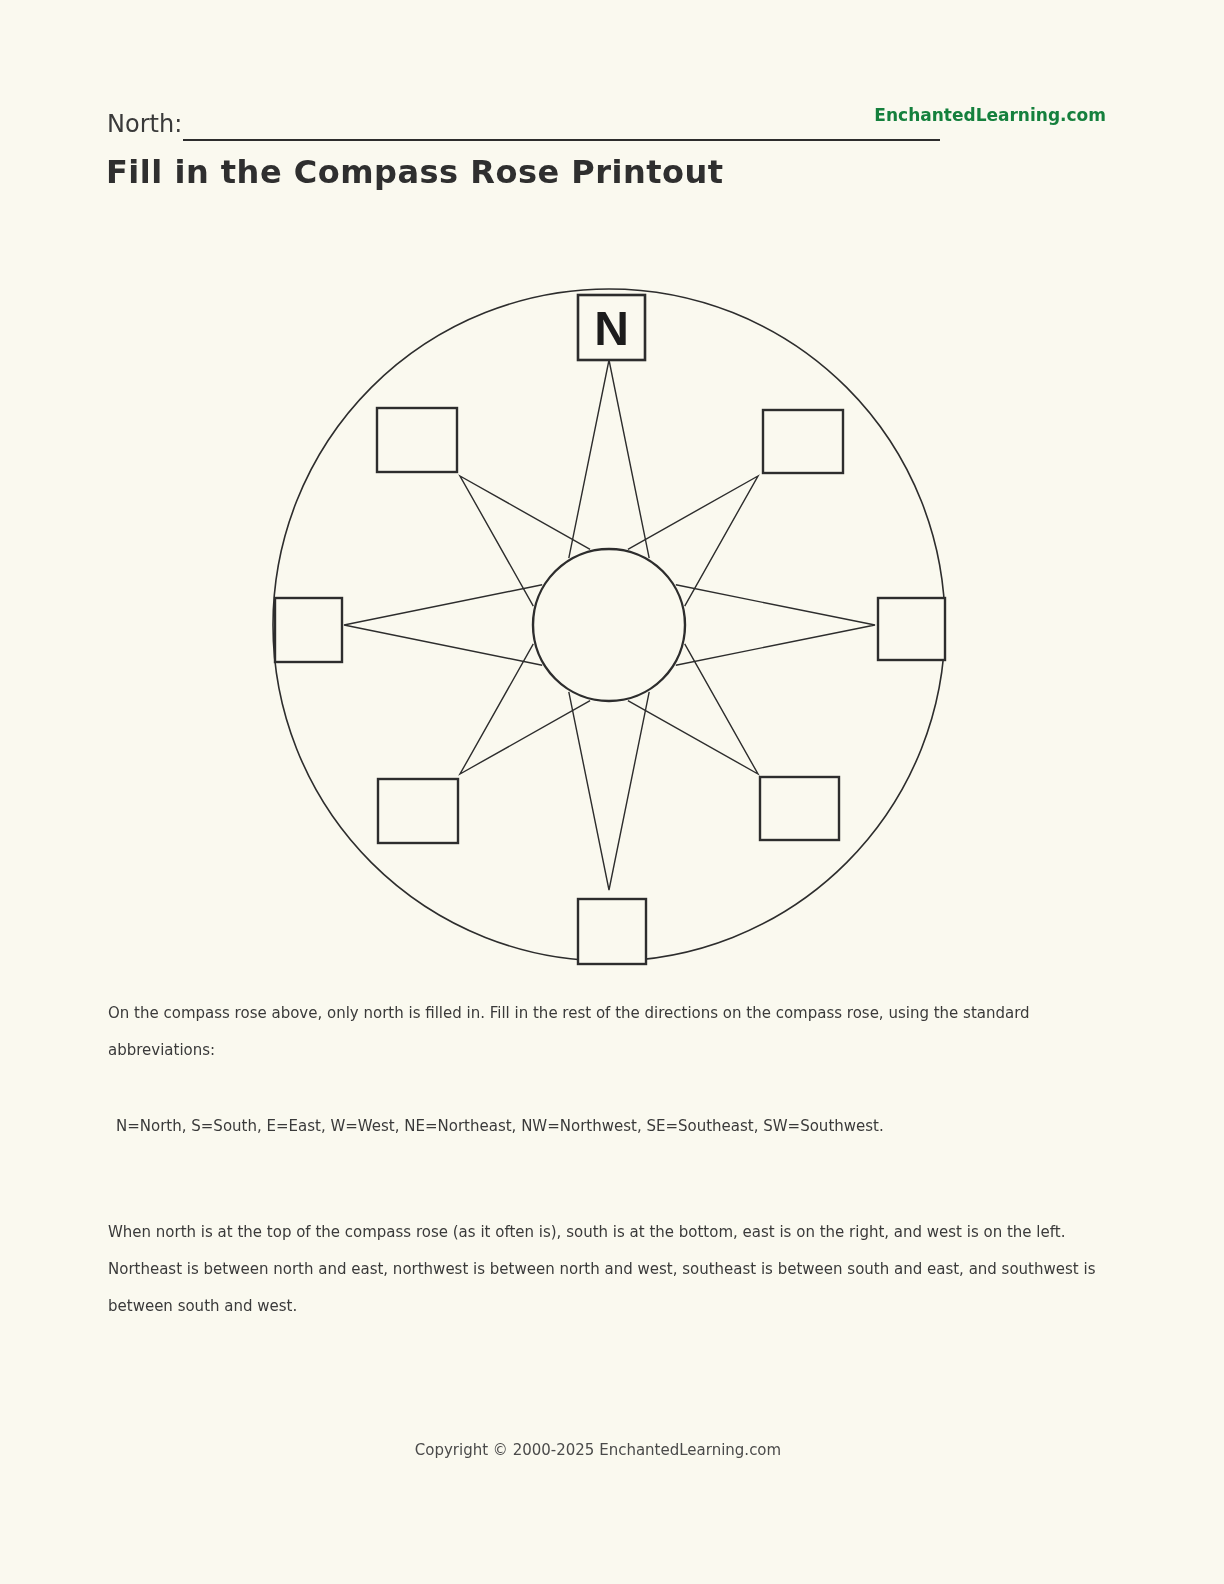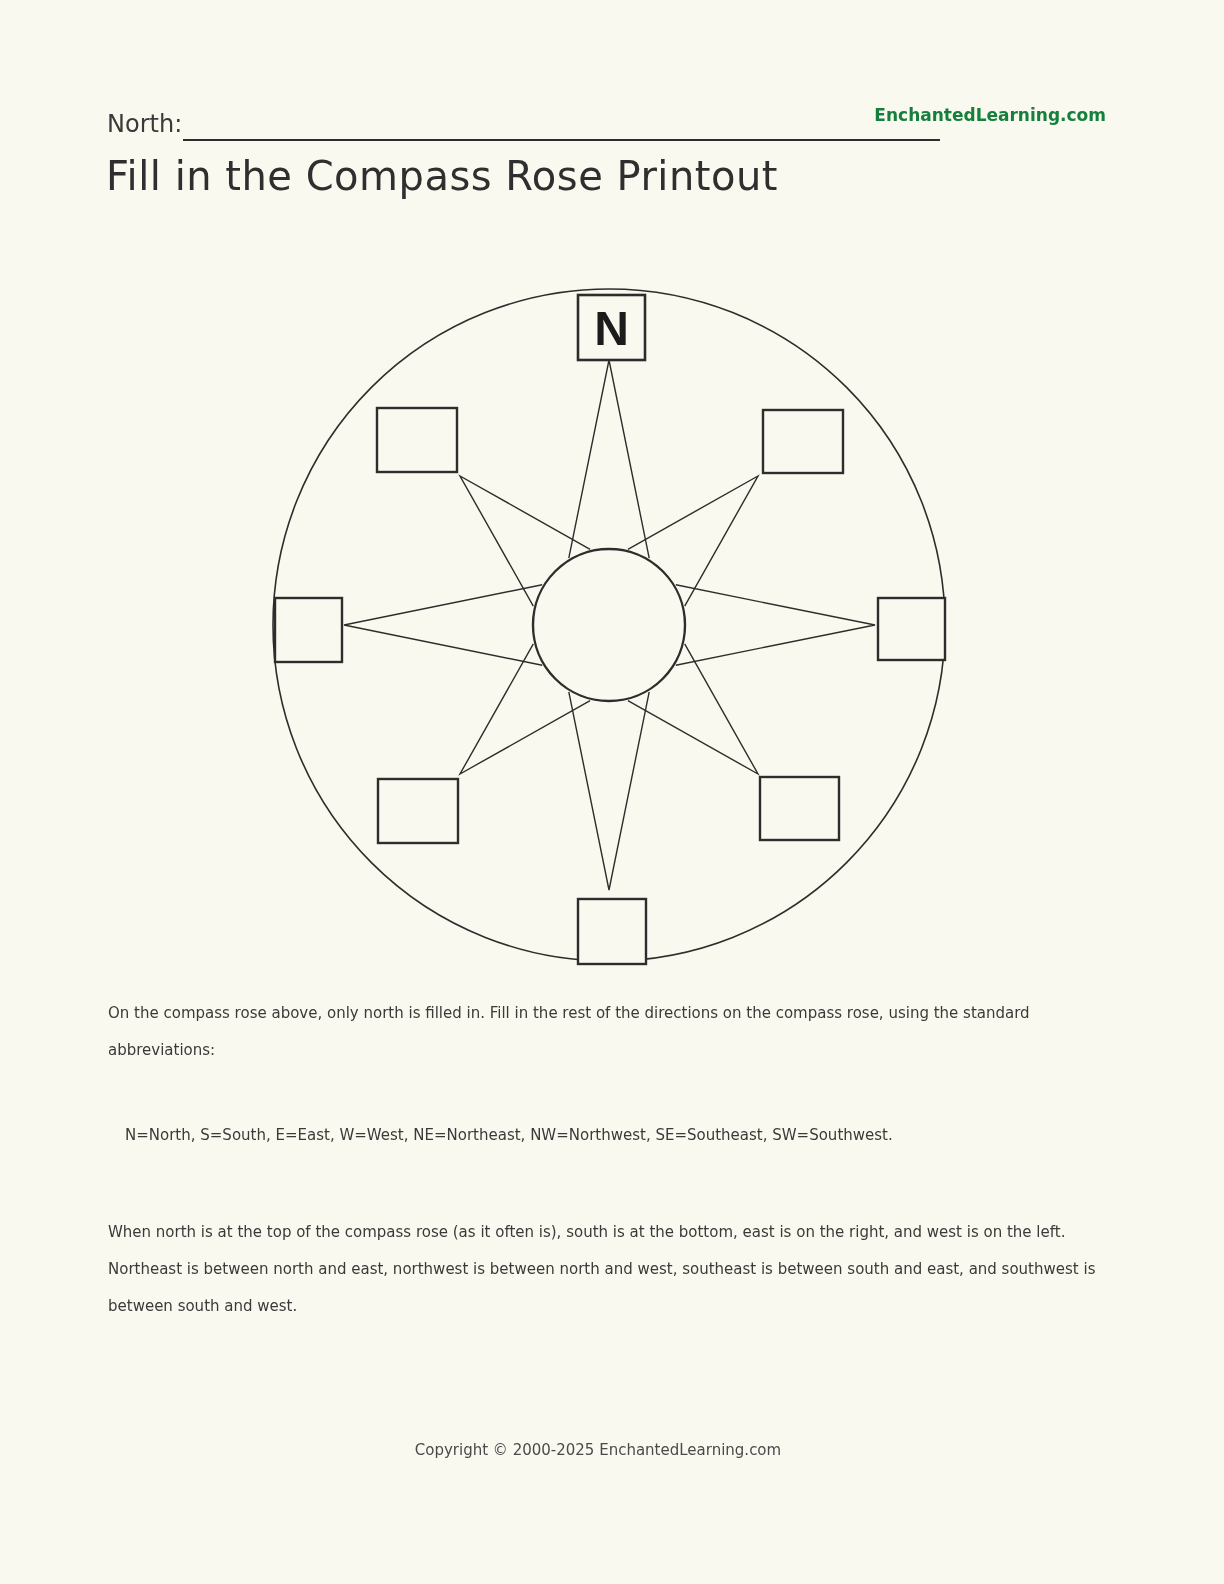--- a/index.html
+++ b/index.html
@@ -33,22 +33,22 @@
   .site-label {
     top: 105px;
     right: 118px;
     font-size: 17px;
     font-weight: bold;
     color: #15803d;
   }
   .page-title {
     left: 106px;
     top: 153px;
-    font-size: 40px;
-    font-weight: normal;
+    font-size: 32px;
+    font-weight: bold;
     color: #2F2F2F;
     letter-spacing: 0.5px;
   }
   .compass-svg {
     left: 0;
     top: 270px;
   }
   .para {
     left: 108px;
     width: 1010px;
@@ -134,16 +134,16 @@
     <text class="box-letter" x="308.5" y="360" text-anchor="middle" dominant-baseline="central"></text>
   </g>
 
   <g>
     <rect x="377" y="138" width="80" height="64" fill="#FAF9EF" stroke="#2D2D2D" stroke-width="2.4"></rect>
     <text class="box-letter" x="417" y="170" text-anchor="middle" dominant-baseline="central"></text>
   </g>
 </svg>
 
 <p class="abs para para-1" style="margin:0">On the compass rose above, only north is filled in. Fill in the rest of the directions on the compass rose, using the standard abbreviations:</p>
-<p class="abs para para-2" style="margin:17px">N=North, S=South, E=East, W=West, NE=Northeast, NW=Northwest, SE=Southeast, SW=Southwest.</p>
+<p class="abs para para-2" style="margin:8px">N=North, S=South, E=East, W=West, NE=Northeast, NW=Northwest, SE=Southeast, SW=Southwest.</p>
 <p class="abs para para-3" style="margin:0">When north is at the top of the compass rose (as it often is), south is at the bottom, east is on the right, and west is on the left. Northeast is between north and east, northwest is between north and west, southeast is between south and east, and southwest is between south and west.</p>
 
 <div class="abs footer">Copyright © 2000-2025 EnchantedLearning.com</div>
 
 </body></html>

